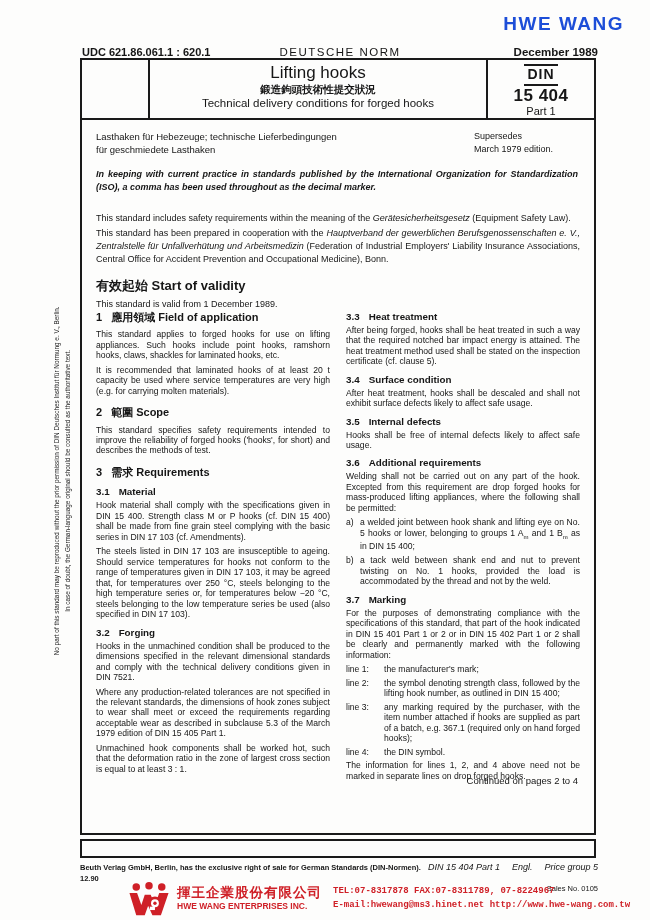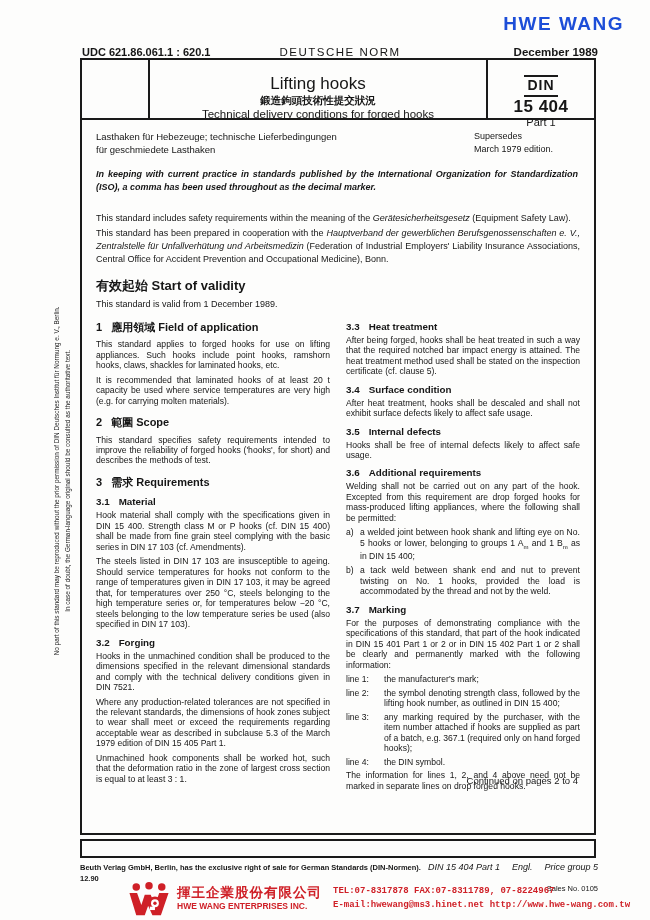--- a/index.html
+++ b/index.html
@@ -18,25 +18,25 @@
   .meta{position:absolute;top:46px;left:82px;width:516px;display:flex;align-items:flex-start;}
   .meta .udc{font-weight:bold;font-size:11px;flex:1;}
   .meta .norm{font-size:11.5px;letter-spacing:1.5px;flex:1;text-align:center;}
   .meta .date{font-weight:bold;font-size:11.5px;flex:1;text-align:right;}
 
   
   .main-box{position:absolute;top:58px;left:80px;width:516px;height:777px;
     border:2px solid #1a1a1a;box-sizing:border-box;background:#fdfdfc;}
   .title-row{display:flex;height:58px;border-bottom:2px solid #1a1a1a;}
   .t-left{width:66px;border-right:2px solid #1a1a1a;}
-  .t-center{flex:1;text-align:center;padding-top:14px;}
+  .t-center{flex:1;text-align:center;padding-top:3px;}
   .t-center .en{font-size:17px;line-height:1.15;}
   .t-center .cn{font-size:10.5px;font-weight:bold;line-height:1.25;}
   .t-center .sub{font-size:11.5px;line-height:1.25;}
-  .t-right{width:106px;border-left:2px solid #1a1a1a;text-align:center;padding-top:15px;}
+  .t-right{width:106px;border-left:2px solid #1a1a1a;text-align:center;padding-top:4px;}
   .din-word{display:inline-block;font-weight:bold;font-size:14px;letter-spacing:1px;
     border-top:2.5px solid #1a1a1a;border-bottom:2.5px solid #1a1a1a;padding:0 3px;line-height:1.25;}
   .din-num{font-weight:bold;font-size:17px;line-height:1.15;letter-spacing:0.5px;}
   .din-part{font-size:11px;}
 
   .content{position:relative;height:712px;padding:8px 14px 0 14px;box-sizing:border-box;overflow:hidden;}
 
   .gtitle-row{display:flex;font-size:9.5px;line-height:1.4;margin-top:2px;}
   .gtitle{flex:1;}
   .supersedes{width:106px;font-size:9px;line-height:1.4;}
@@ -44,21 +44,21 @@
   .iso{font-style:italic;font-weight:bold;font-size:9px;line-height:1.5;margin-top:11px;padding-right:2px;text-align:justify;}
 
   .coop{margin-top:17px;font-size:9px;line-height:1.45;text-align:justify;}
   .coop p{margin:0 0 2px 0;}
   .it{font-style:italic;}
 
   .validity{margin-top:11px;}
   .validity .vh{font-size:13px;font-weight:bold;}
   .validity .vt{font-size:9px;margin-top:4px;}
 
-  .cols{display:flex;gap:16px;margin-top:10px;}
+  .cols{display:flex;gap:16px;margin-top:0;}
   .col{flex:1;font-size:8.6px;line-height:1.22;text-align:justify;}
   .col p{margin:0 0 4px 0;}
   .sec{font-size:11px;font-weight:bold;margin:10px 0 5px 0;text-align:left;}
   .sec:first-child{margin-top:2px;}
   .sub-h{font-size:9.8px;font-weight:bold;margin:7px 0 2px 0;text-align:left;}
   .secnum{display:inline-block;margin-right:9px;}
   .item{display:flex;margin:0 0 4px 0;}
   .item .lbl{width:14px;flex:none;}
   .item .txt{flex:1;text-align:justify;}
   .lline{display:flex;margin:0 0 3px 0;}

